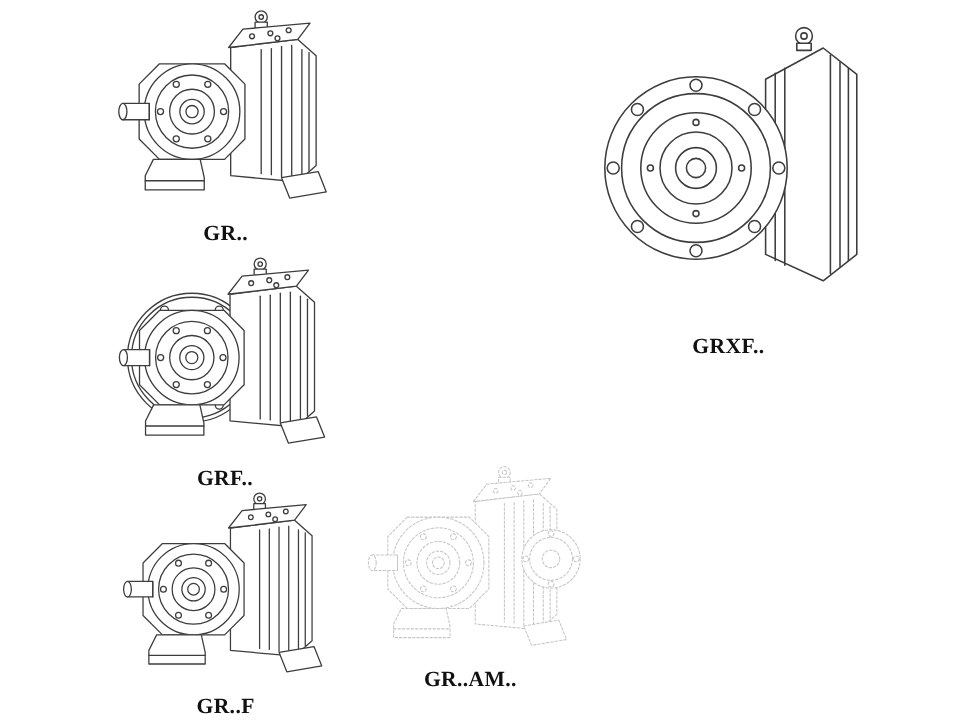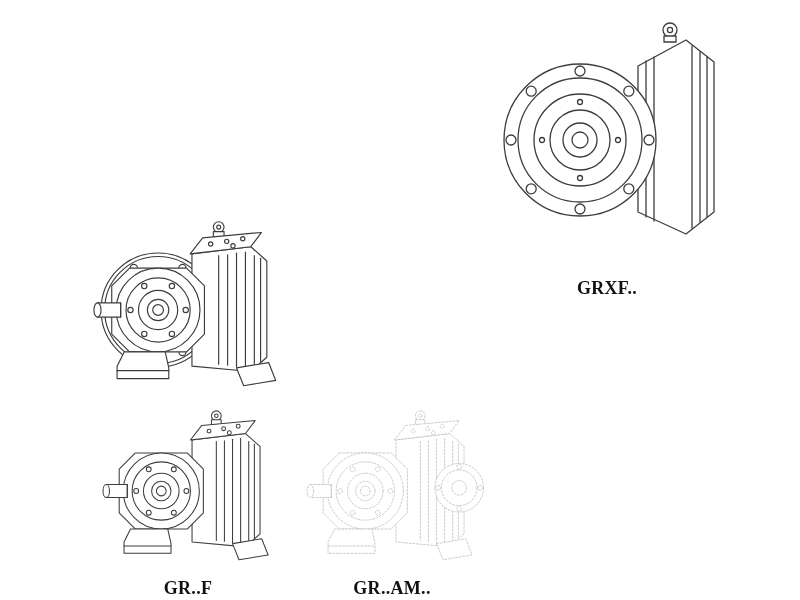--- a/index.html
+++ b/index.html
@@ -155,50 +155,59 @@
       <ellipse cx="10" cy="136" rx="4" ry="8" fill="#fff"></ellipse>
       <line x1="40" y1="128" x2="40" y2="144"></line>
       <polygon points="34,182 76,182 80,208 20,208" fill="#fff"></polygon>
       <line x1="21" y1="200" x2="79" y2="200"></line>
     </symbol>
   </defs>
 </svg>
 
 <div id="canvas">
 
+  <figure class="fig" style="left:88px;top:4px;width:200px;height:202px">
+    <div class="art">
+      <svg viewBox="0 0 230 210">
+          <use href="#gb-side"></use>
+        </svg>
+    </div>
+    <figcaption>GR..</figcaption>
+  </figure>
 
 
   <figure class="fig" style="left:492px;top:0px;width:230px;height:300px">
     <div class="art">
       <svg viewBox="0 0 230 260">
           <use href="#gb-grxf"></use>
         </svg>
     </div>
     <figcaption>GRXF..</figcaption>
   </figure>
 
   <figure class="fig" style="left:85px;top:210px;width:205px;height:200px">
     <div class="art">
       <svg viewBox="0 0 230 210">
           <use href="#gb-flange"></use>
         </svg>
     </div>
+    <figcaption>GRF..</figcaption>
   </figure>
 
 
   <figure class="fig" style="left:88px;top:406px;width:200px;height:194px">
     <div class="art">
       <svg viewBox="0 0 230 210">
           <use href="#gb-side"></use>
         </svg>
     </div>
     <figcaption>GR..F</figcaption>
   </figure>
 
-  <figure class="fig faded" style="left:288px;top:406px;width:208px;height:194px">
+  <figure class="fig faded" style="left:288px;top:384px;width:208px;height:194px">
     <div class="art">
       <svg viewBox="0 0 230 210">
           <use href="#gb-am"></use>
         </svg>
     </div>
     <figcaption>GR..AM..</figcaption>
   </figure>
 
 
 </div>

